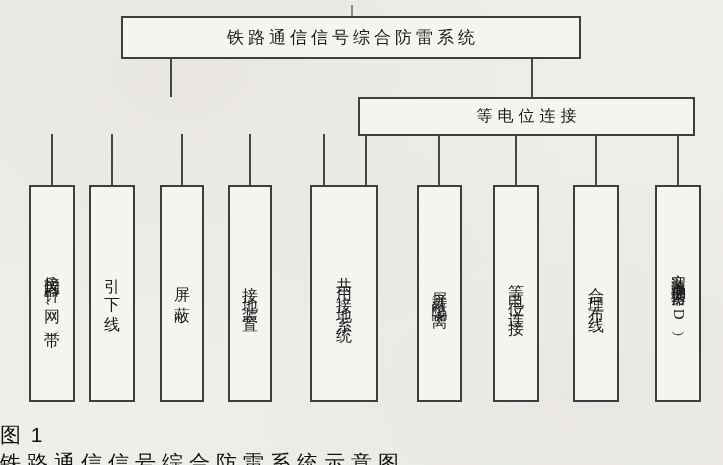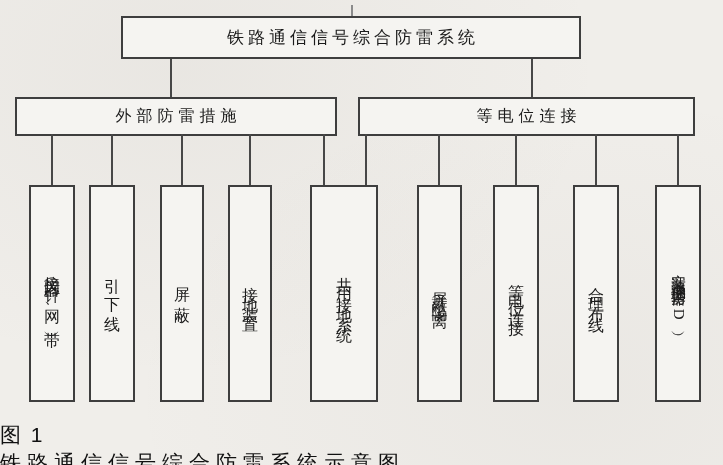--- a/index.html
+++ b/index.html
@@ -81,23 +81,20 @@
 
   <div id="artifact-tick"></div>
 
   <div class="box" id="root-box" style="left:121px; top:16px; width:460px; height:43px;">
     <span class="hlabel">铁路通信信号综合防雷系统</span>
   </div>
 
   <div class="conn" style="left:170px; top:59px; height:38px;"></div>
   <div class="conn" style="left:531px; top:59px; height:38px;"></div>
 
-  <div class="box" style="left:15px; top:97px; width:322px; height:39px;">
-    <span class="hlabel">外部防雷措施</span>
-  </div>
   <div class="box" style="left:358px; top:97px; width:337px; height:39px;">
     <span class="hlabel">等电位连接</span>
   </div>
 
   <div class="conn" style="left:51px;  top:134px; height:52px;"></div>
   <div class="conn" style="left:111px; top:134px; height:52px;"></div>
   <div class="conn" style="left:181px; top:134px; height:52px;"></div>
   <div class="conn" style="left:249px; top:134px; height:52px;"></div>
   <div class="conn" style="left:323px; top:134px; height:52px;"></div>
   <div class="conn" style="left:365px; top:134px; height:52px;"></div>

